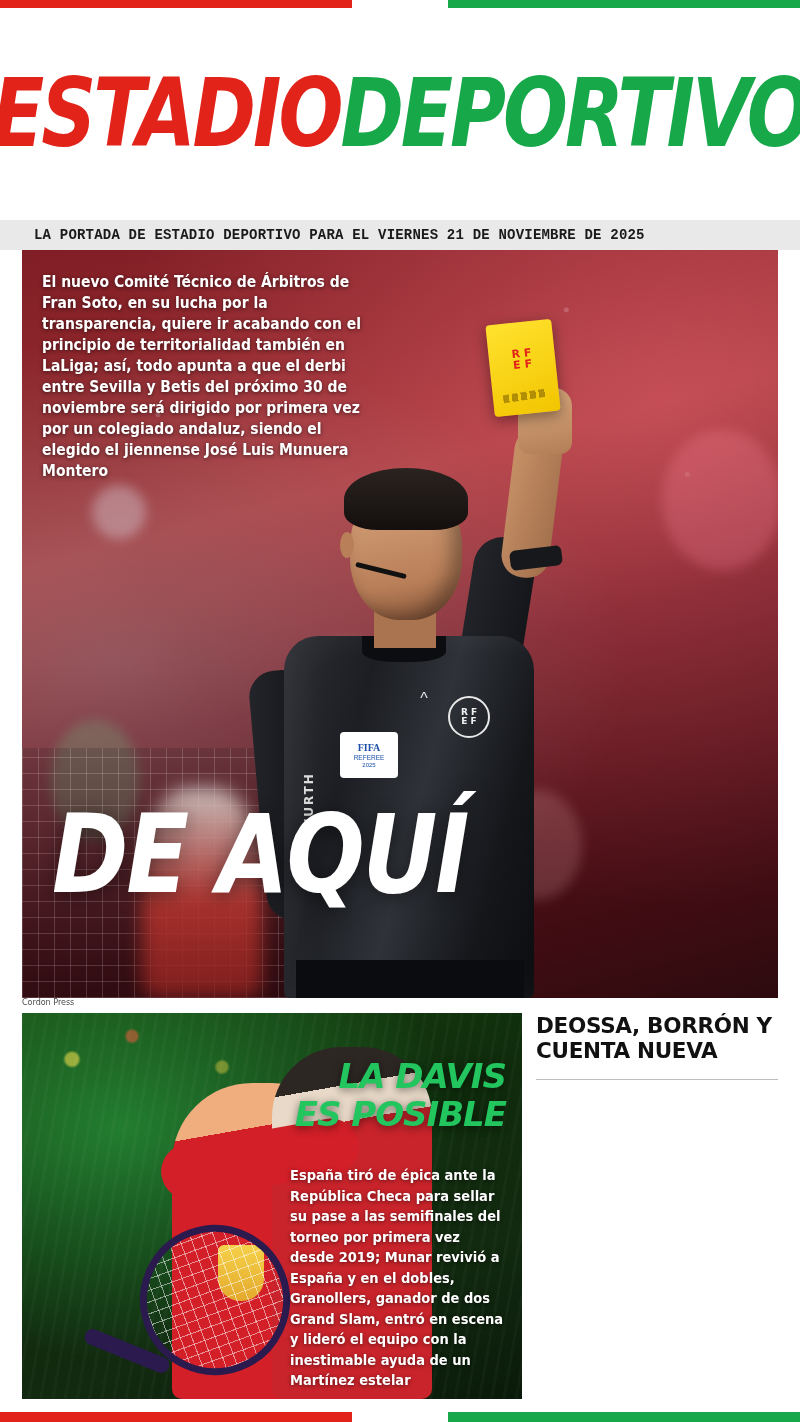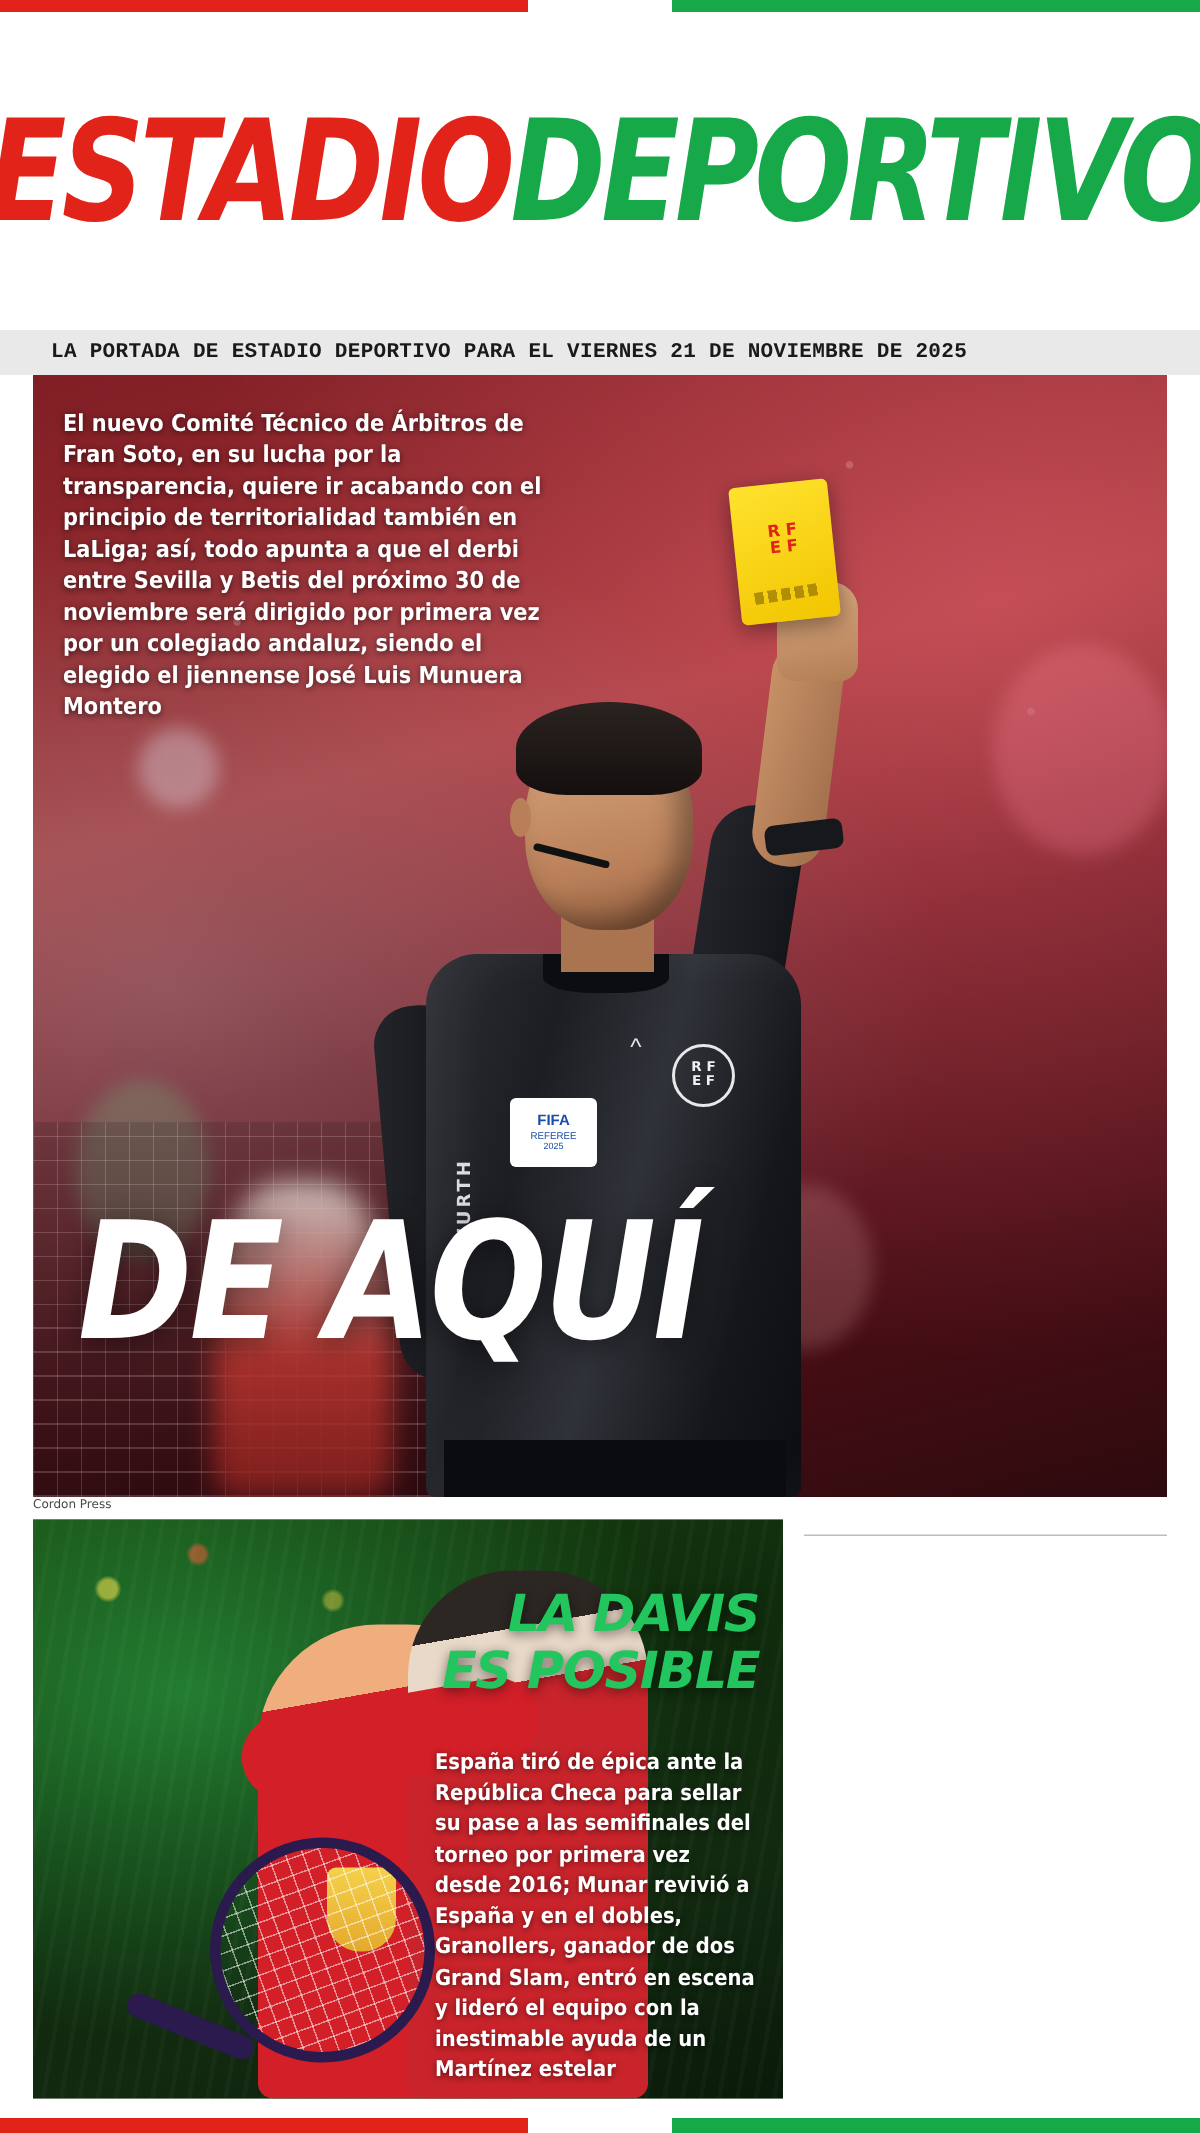--- a/index.html
+++ b/index.html
@@ -184,21 +184,21 @@
     position: absolute; left: 74px; top: 520px; width: 228px; height: 40px;
     background: #0b0c0f;
   }
   
   .ref .fifa {
     position: absolute; left: 118px; top: 292px; width: 58px; height: 46px;
     background: #ffffff; border-radius: 4px;
     display: flex; flex-direction: column; align-items: center; justify-content: center;
     gap: 1px;
   }
-  .ref .fifa b { font-size: 10px; color: #1a4ea8; font-family: Liberation Sans, sans-serif; }
+  .ref .fifa b { font-size: 10px; color: #1a4ea8; font-family: Liberation Serif, serif; }
   .ref .fifa i { font-size: 6.5px; font-style: normal; color: #1a4ea8; }
   .ref .fifa u { font-size: 6px; text-decoration: none; color: #1a4ea8; }
   .ref .rfefbadge {
     position: absolute; left: 226px; top: 256px; width: 42px; height: 42px;
     border: 2px solid #e8e8e8; border-radius: 50%;
     display: flex; align-items: center; justify-content: center;
     color: #f0f0f0; font-size: 9px; font-weight: 700; line-height: 9px; text-align: center;
     font-family: "DejaVu Sans", sans-serif;
   }
   .ref .macron {
@@ -416,25 +416,26 @@
   <div class="tennis">
     <div class="bg"></div>
     <div class="crowd"></div>
     <div class="hug1"></div>
     <div class="hug2"></div>
     <div class="arm"></div>
     <div class="crest"></div>
     <div class="racket-head"></div>
     <div class="racket-handle"></div>
     <div class="t1">LA DAVIS ES POSIBLE</div>
-    <div class="t2">España tiró de épica ante la República Checa para sellar su pase a las semifinales del torneo por primera vez desde 2016; Munar revivió a España y en el dobles, Granollers, ganador de dos Grand Slam, entró en escena y lideró el equipo con la inestimable ayuda de un Martínez estelar</div>
+    <div class="t2">España tiró de épica ante la República Checa para sellar su pase a las semifinales del torneo por primera vez desde 2019; Munar revivió a España y en el dobles, Granollers, ganador de dos Grand Slam, entró en escena y lideró el equipo con la inestimable ayuda de un Martínez estelar</div>
   </div>
 
   <div class="side">
     <div class="story">
+      <h2>DEOSSA, BORRÓN Y CUENTA NUEVA</h2>
     </div>
     <div class="story">
     </div>
   </div>
 </div>
 
 <div class="spacer"></div>
 
 <div class="bottombar">
   <div class="seg red" style="background:#e2231a"></div>

